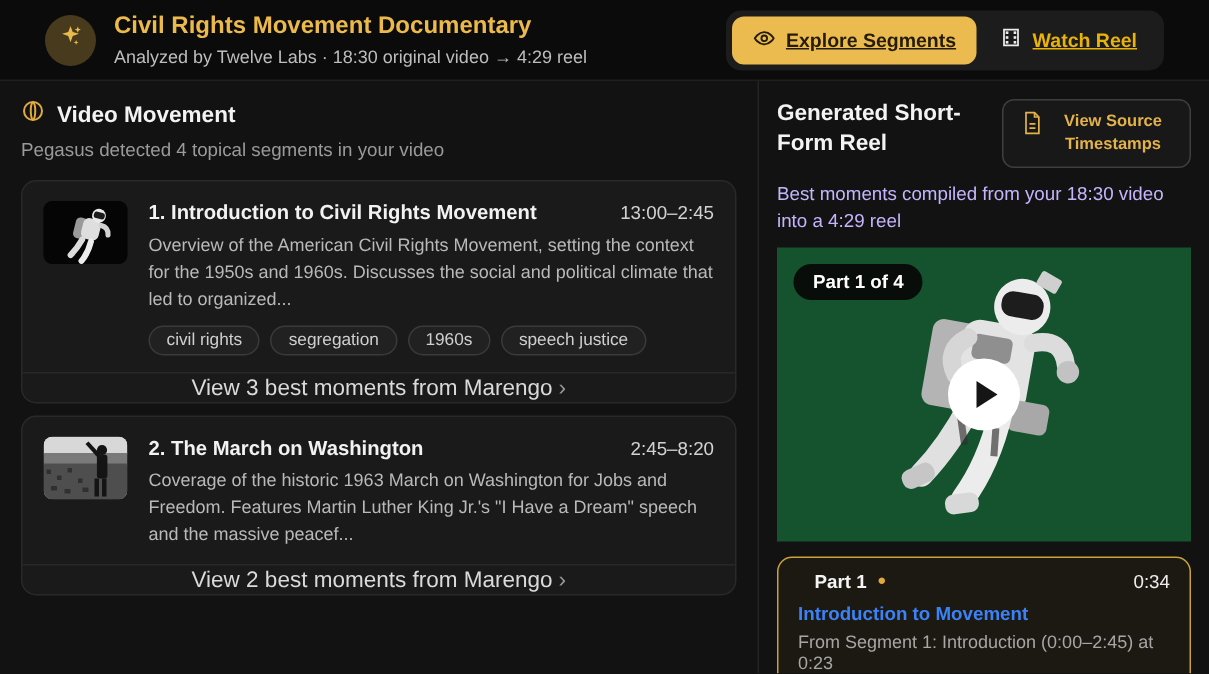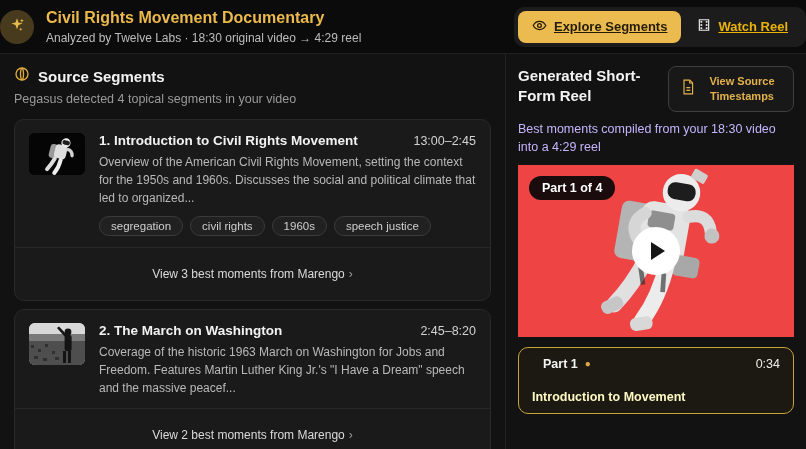--- a/index.html
+++ b/index.html
@@ -1,21 +1,21 @@
 <!DOCTYPE html>
 <html><head>
 <meta charset="utf-8">
 <style>
   * { margin:0; padding:0; box-sizing:border-box; }
   html,body { width:806px; height:449px; overflow:hidden; background:#121212;
     font-family:"Liberation Sans", sans-serif; color:#e8e8e8; }
 
   
   .header { height:54px; background:#0b0b0b; border-bottom:1px solid #1f1f1f;
-    display:flex; align-items:center; padding:0 0; gap:12px; }
+    display:flex; align-items:center; padding:0 30px; gap:12px; }
   .logo-badge { width:34px; height:34px; border-radius:50%; background:#473a1d;
     display:flex; align-items:center; justify-content:center; flex:none; }
   .header-titles { flex:1; min-width:0; }
   .app-title { color:#ecba4b; font-size:16px; font-weight:bold; line-height:1.2; }
   .app-subtitle { color:#bdbdbd; font-size:12px; margin-top:3px; }
   .header-actions { display:flex; background:#1c1c1c; border-radius:10px; padding:4px; gap:2px; }
   .btn { display:flex; align-items:center; gap:7px; font-size:13px; font-weight:bold;
     padding:7px 14px; border-radius:8px; border:none; cursor:pointer; background:transparent; 
     font-family:"Liberation Sans", sans-serif;text-decoration:underline; }
   .btn-primary { background:#ecbb4f; color:#241c08; }
@@ -35,50 +35,50 @@
   .seg-body { display:flex; gap:14px; padding:13px 14px 11px; }
   .seg-thumb { width:56px; height:42px; border-radius:6px; overflow:hidden; background:#050505; flex:none; }
   .seg-content { flex:1; min-width:0; }
   .seg-title-row { display:flex; justify-content:space-between; align-items:baseline; gap:10px; }
   .seg-title { font-size:13.5px; font-weight:bold; color:#f2f2f2; }
   .seg-time { font-size:12.5px; color:#d2d2d2; flex:none; }
   .seg-desc { font-size:12px; color:#b9b9b9; line-height:1.5; margin-top:5px; }
   .tag-row { display:flex; flex-wrap:wrap; gap:7px; margin-top:9px; }
   .tag { font-size:11.5px; color:#cfcfcf; background:#212121; border:1px solid #3a3a3a;
     border-radius:999px; padding:3px 11px; }
-  .seg-footer { border-top:1px solid #282828; text-align:center; padding:19px 0; font-size:12px;
+  .seg-footer { border-top:1px solid #282828; text-align:center; padding:1px 0; font-size:15px;
     color:#dadada; cursor:pointer; }
   .chev { color:#9a9a9a; margin-left:4px; }
 
   
   .reel-header { display:flex; justify-content:space-between; align-items:flex-start; gap:10px; }
   .reel-title { font-size:15px; font-weight:bold; color:#f3f3f3; line-height:1.35; width:165px; }
-  .src-btn { display:flex; align-items:center; gap:8px; background:#181818; border:1px solid #3e3e3e;
+  .src-btn { display:flex; align-items:flex-start; gap:8px; background:#181818; border:1px solid #3e3e3e;
     border-radius:8px; padding:7px 12px; cursor:pointer; }
   .src-btn-label { color:#e3b24a; font-size:11px; font-weight:bold; line-height:1.35; width:78px; text-align:center; }
   .reel-subtitle { font-size:12.5px; color:#c4b5fd; line-height:1.45; margin-top:8px; width:276px; }
 
-  .player { position:relative; background:#ef4444; height:172px; margin-top:9px; overflow:hidden; }
+  .player { position:relative; background:#14532d; height:196px; margin-top:9px; overflow:hidden; }
   .player-badge { position:absolute; top:11px; left:11px; background:rgba(8,8,8,0.92);
     border-radius:999px; padding:5px 13px; font-size:12.5px; font-weight:bold; color:#fff; z-index:3; }
   .astro-wrap { position:absolute; inset:0; display:flex; align-items:center; justify-content:center; }
   .play-btn { position:absolute; left:50%; top:50%; transform:translate(-50%,-50%); width:48px; height:48px;
     border-radius:50%; background:#fff; display:flex; align-items:center; justify-content:center;
     cursor:pointer; z-index:4; border:none; }
   .play-tri { width:0; height:0; border-left:14px solid #151515; border-top:9px solid transparent;
     border-bottom:9px solid transparent; margin-left:4px; }
 
   .part-card { border-radius:10px; padding:9px 13px; margin-top:10px; cursor:pointer; background:#1d1d1d; }
   .part-card.active { background:#1c1912; border:1.5px solid #c9a23a; }
   .part-row { display:flex; justify-content:space-between; align-items:center; }
   .part-label-wrap { display:flex; align-items:center; gap:7px;padding-left:11px; }
   .part-label { font-size:12.5px; font-weight:bold; color:#f4f4f4; }
   .part-dot { color:#e0a93c; font-size:10px; line-height:1; }
   .part-dur { font-size:12.5px; color:#ececec; }
-  .part-title { font-size:12.5px; font-weight:bold; color:#fef9c3; margin-top:19px; }
+  .part-title { font-size:12.5px; font-weight:bold; color:#3b82f6; margin-top:7px; }
   .part-source { font-size:12px; color:#a6a6a6; margin-top:5px; }
 </style>
 </head>
 <body>
 
 <div class="header">
   <div class="logo-badge">
     <span>
       <svg width="18" height="18" viewBox="0 0 24 24">
         <path d="M12 3l2 5.5L19.5 10 14 12l-2 5.5L10 12 4.5 10 10 8.5z" fill="#e8bb4d"></path>
@@ -121,21 +121,21 @@
 <div class="main">
 
   <div class="left-panel">
     <div class="panel-title-row">
       <span>
         <svg width="16" height="16" viewBox="0 0 24 24" fill="none" stroke="#e0aa3e" stroke-width="2">
           <circle cx="12" cy="12" r="9"></circle>
           <path d="M12 3c-3 2.5-3 15.5 0 18M12 3c3 2.5 3 15.5 0 18"></path>
         </svg>
       </span>
-      <span class="panel-title">Source Segments</span>
+      <span class="panel-title">Video Movement</span>
     </div>
     <div class="panel-subtitle">Pegasus detected 4 topical segments in your video</div>
 
     <div class="seg-card">
       <div class="seg-body">
         <div class="seg-thumb">
           <svg width="56" height="42" viewBox="0 0 56 42">
             <rect width="56" height="42" fill="#050505"></rect>
             <g transform="rotate(14 28 21) translate(14 2)">
               <rect x="6" y="10" width="8" height="14" rx="3" fill="#9a9a9a"></rect>
@@ -148,22 +148,22 @@
             </g>
           </svg>
         </div>
         <div class="seg-content">
           <div class="seg-title-row">
             <span class="seg-title">1. Introduction to Civil Rights Movement</span>
             <span class="seg-time">13:00–2:45</span>
           </div>
           <div class="seg-desc">Overview of the American Civil Rights Movement, setting the context for the 1950s and 1960s. Discusses the social and political climate that led to organized...</div>
           <div class="tag-row">
+            <span class="tag">civil rights</span>
             <span class="tag">segregation</span>
-            <span class="tag">civil rights</span>
             <span class="tag">1960s</span>
             <span class="tag">speech justice</span>
           </div>
         </div>
       </div>
       <div class="seg-footer">
         <span>View 3 best moments from Marengo</span><span class="chev">›</span>
       </div>
     </div>
 
@@ -256,16 +256,17 @@
 
     <div class="part-card active">
       <div class="part-row">
         <span class="part-label-wrap">
           <span class="part-label">Part 1</span>
           <span class="part-dot">●</span>
         </span>
         <span class="part-dur">0:34</span>
       </div>
       <div class="part-title">Introduction to Movement</div>
+      <div class="part-source">From Segment 1: Introduction (0:00–2:45) at 0:23</div>
     </div>
 
   </div>
 </div>
 
 </body></html>

